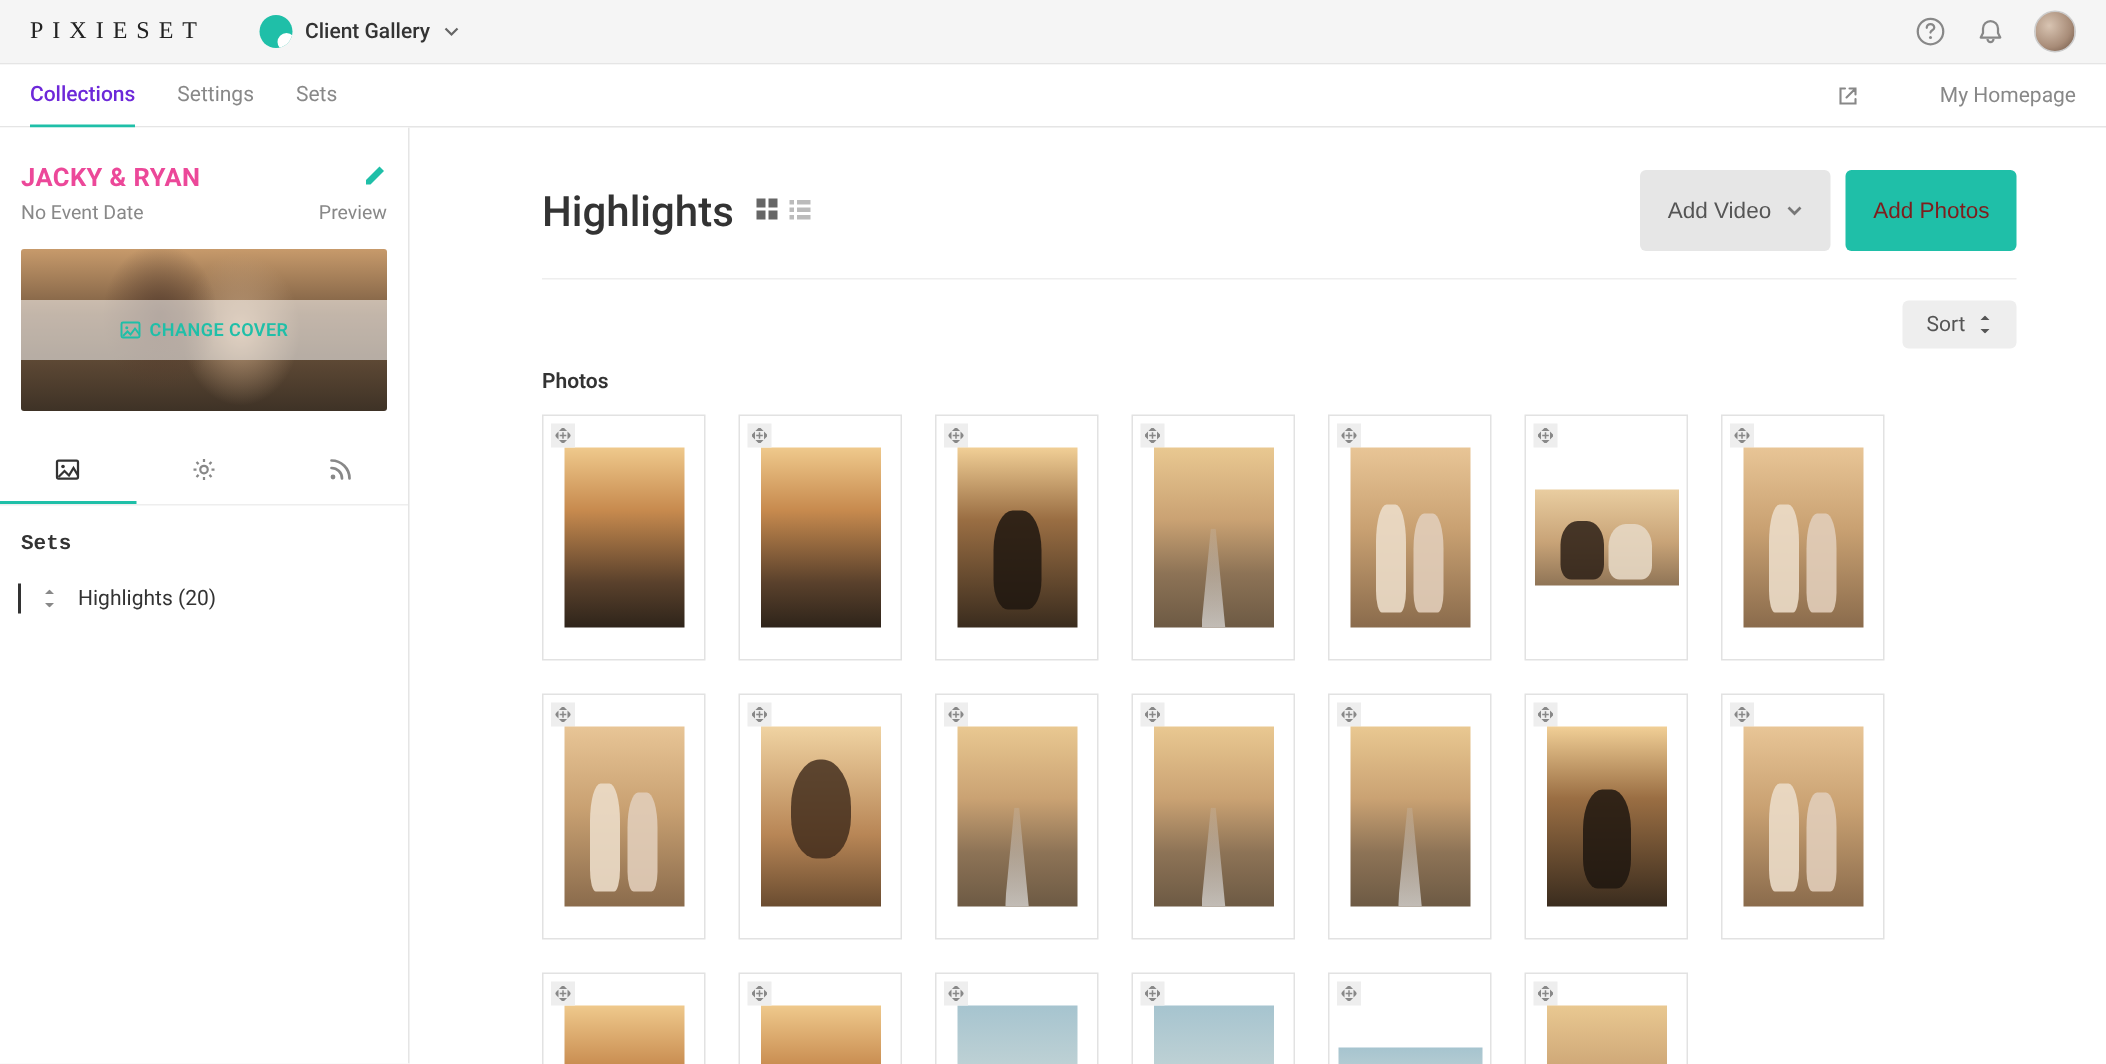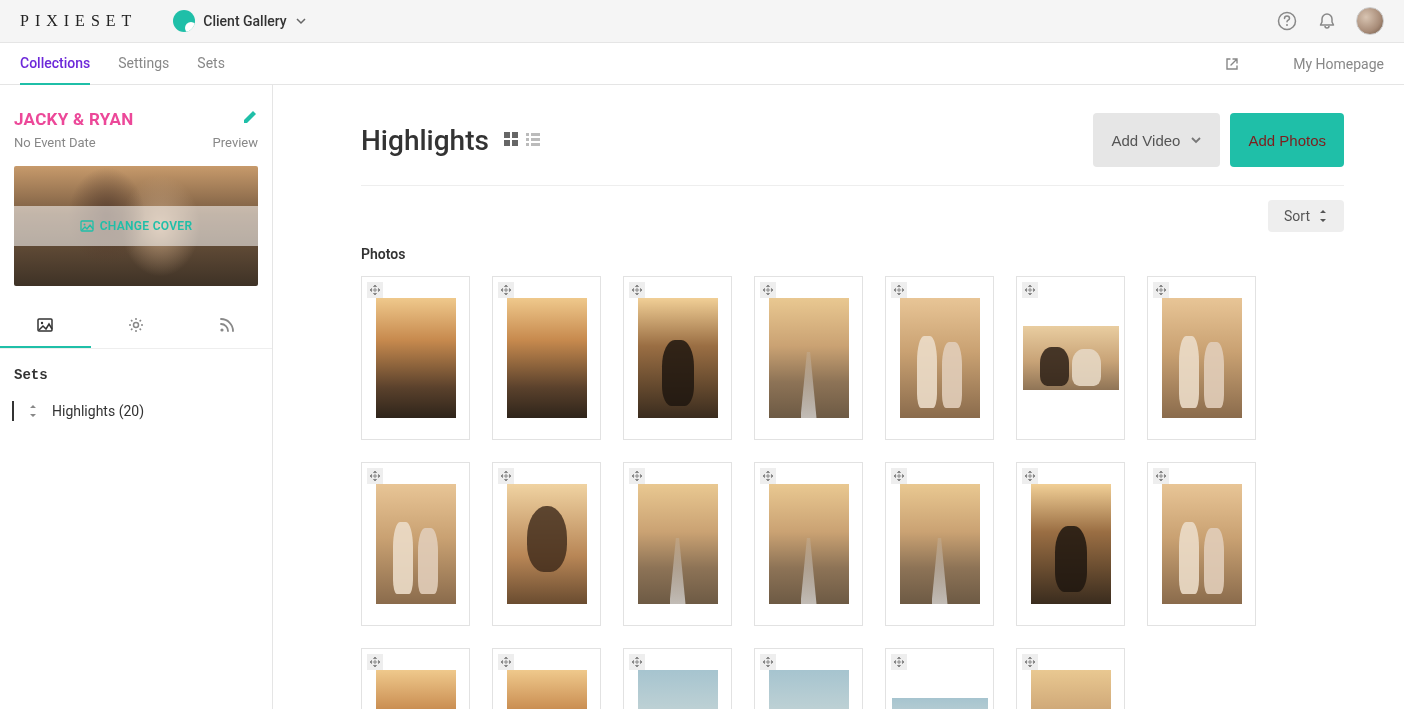--- a/index.html
+++ b/index.html
@@ -123,21 +123,21 @@
     display: flex;
     justify-content: space-between;
     padding: 6px 14px 16px;
     color: #888;
     font-size: 13px;
   }
   .sb-sub .preview { cursor: pointer; }
   
   .cover {
     margin: 0 14px;
-    height: 120px;
+    height: 108px;
     border-radius: 2px;
     position: relative;
     overflow: hidden;
     background: linear-gradient(180deg,#c79a6b 0%, #7a5d42 40%, #3e3226 100%);
   }
   .cover-faces{
     position:absolute; inset:0;
     background:
       radial-gradient(ellipse 55px 70px at 38% 42%, rgba(85,60,45,.9), transparent 70%),
       radial-gradient(ellipse 55px 70px at 60% 50%, rgba(200,165,130,.85), transparent 72%);

